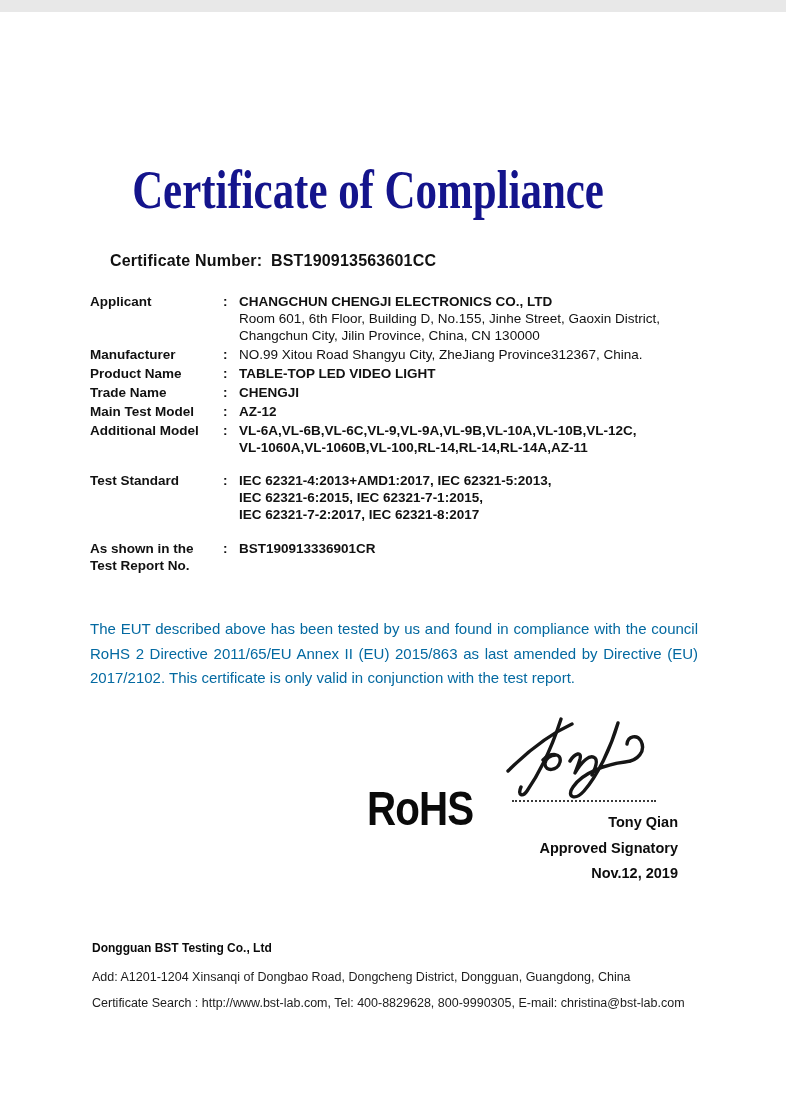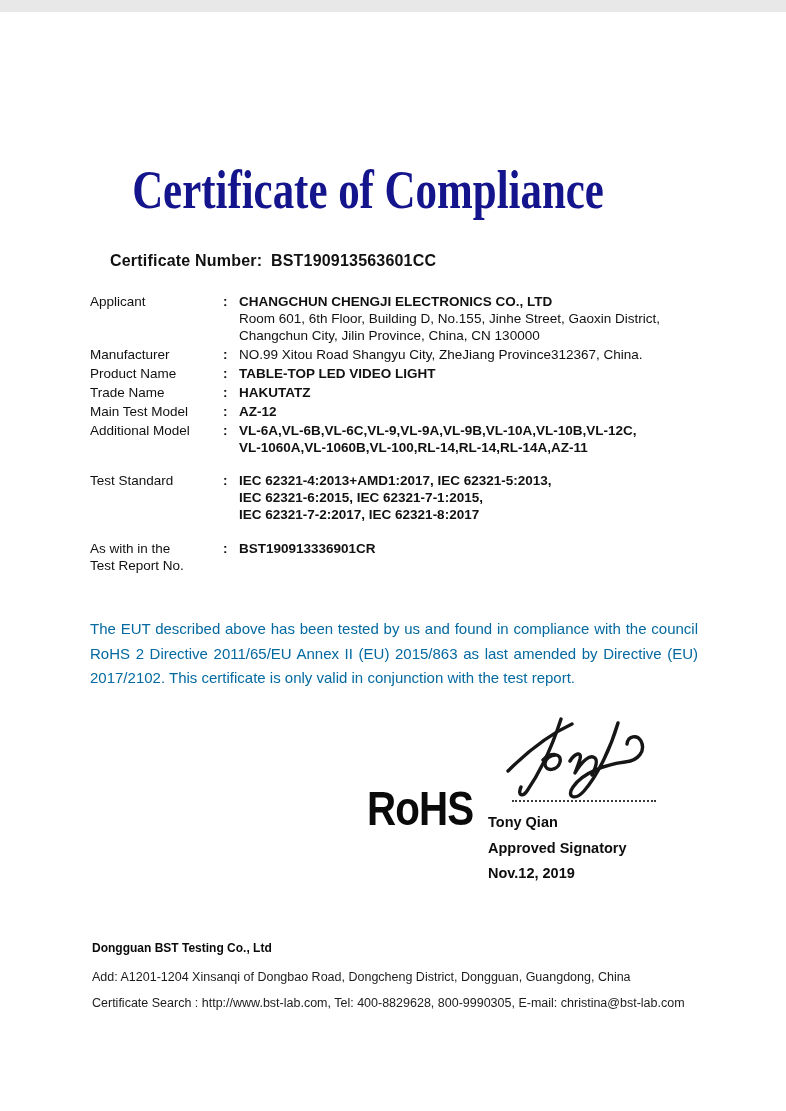--- a/index.html
+++ b/index.html
@@ -28,21 +28,21 @@
     position:absolute; top:240px; left:110px;
     font-weight:bold; font-size:16px; letter-spacing:0.2px;
   }
   .cert-number .num { margin-left:4px; }
   
   .fields {
     position:absolute; top:281px; left:90px; width:618px;
     font-size:13.5px; line-height:17px;
   }
   .frow { display:flex; align-items:flex-start; }
-  .frow .flabel { width:133px; font-weight:normal; flex:none; }
+  .frow .flabel { width:133px; font-weight:bold; flex:none; }
   .frow .fcolon { width:16px; font-weight:bold; flex:none; }
   .frow .fvalue { flex:1; }
   .fvalue .v { }
   .fvalue .vb { font-weight:bold; }
   .mt2 { margin-top:2px; }
   .mt16 { margin-top:16px; }
   .mt17 { margin-top:17px; }
   
   .statement {
     position:absolute; top:605px; left:90px; width:608px;
@@ -57,21 +57,21 @@
     color:#0a0a0a; white-space:nowrap;
   }
   
   .sig-svg { position:absolute; top:697px; left:498px; }
   .sig-line {
     position:absolute; top:781px; left:512px; width:144px; height:9px;
     border-bottom:2px dotted #3a3a3a;
   }
   .sig-block {
     position:absolute; top:802px; left:488px; width:190px;
-    text-align:left; font-weight:bold; font-size:14.5px; color:#0d0d0d;
+    text-align:right; font-weight:bold; font-size:14.5px; color:#0d0d0d;
   }
   .sig-block div { margin-bottom:9.5px; }
   
   .footer-company {
     position:absolute; top:929px; left:92px;
     font-weight:bold; font-size:12px; color:#0a0a0a;
   }
   .footer-address {
     position:absolute; top:958px; left:92px;
     font-size:12.5px; color:#1c1c1c;
@@ -118,21 +118,21 @@
       <div class="fcolon">:</div>
       <div class="fvalue">
         <div class="vb">TABLE-TOP LED VIDEO LIGHT</div>
       </div>
     </div>
 
     <div class="frow mt2">
       <div class="flabel">Trade Name</div>
       <div class="fcolon">:</div>
       <div class="fvalue">
-        <div class="vb">HAKUTATZ</div>
+        <div class="vb">CHENGJI</div>
       </div>
     </div>
 
     <div class="frow mt2">
       <div class="flabel">Main Test Model</div>
       <div class="fcolon">:</div>
       <div class="fvalue">
         <div class="vb">AZ-12</div>
       </div>
     </div>
@@ -151,21 +151,21 @@
       <div class="fcolon">:</div>
       <div class="fvalue">
         <div class="vb">IEC 62321-4:2013+AMD1:2017, IEC 62321-5:2013,</div>
         <div class="vb">IEC 62321-6:2015, IEC 62321-7-1:2015,</div>
         <div class="vb">IEC 62321-7-2:2017, IEC 62321-8:2017</div>
       </div>
     </div>
 
     <div class="frow mt17">
       <div class="flabel">
-        <div>As with in the</div>
+        <div>As shown in the</div>
         <div>Test Report No.</div>
       </div>
       <div class="fcolon">:</div>
       <div class="fvalue">
         <div class="vb">BST190913336901CR</div>
       </div>
     </div>
 
   </div>
 

